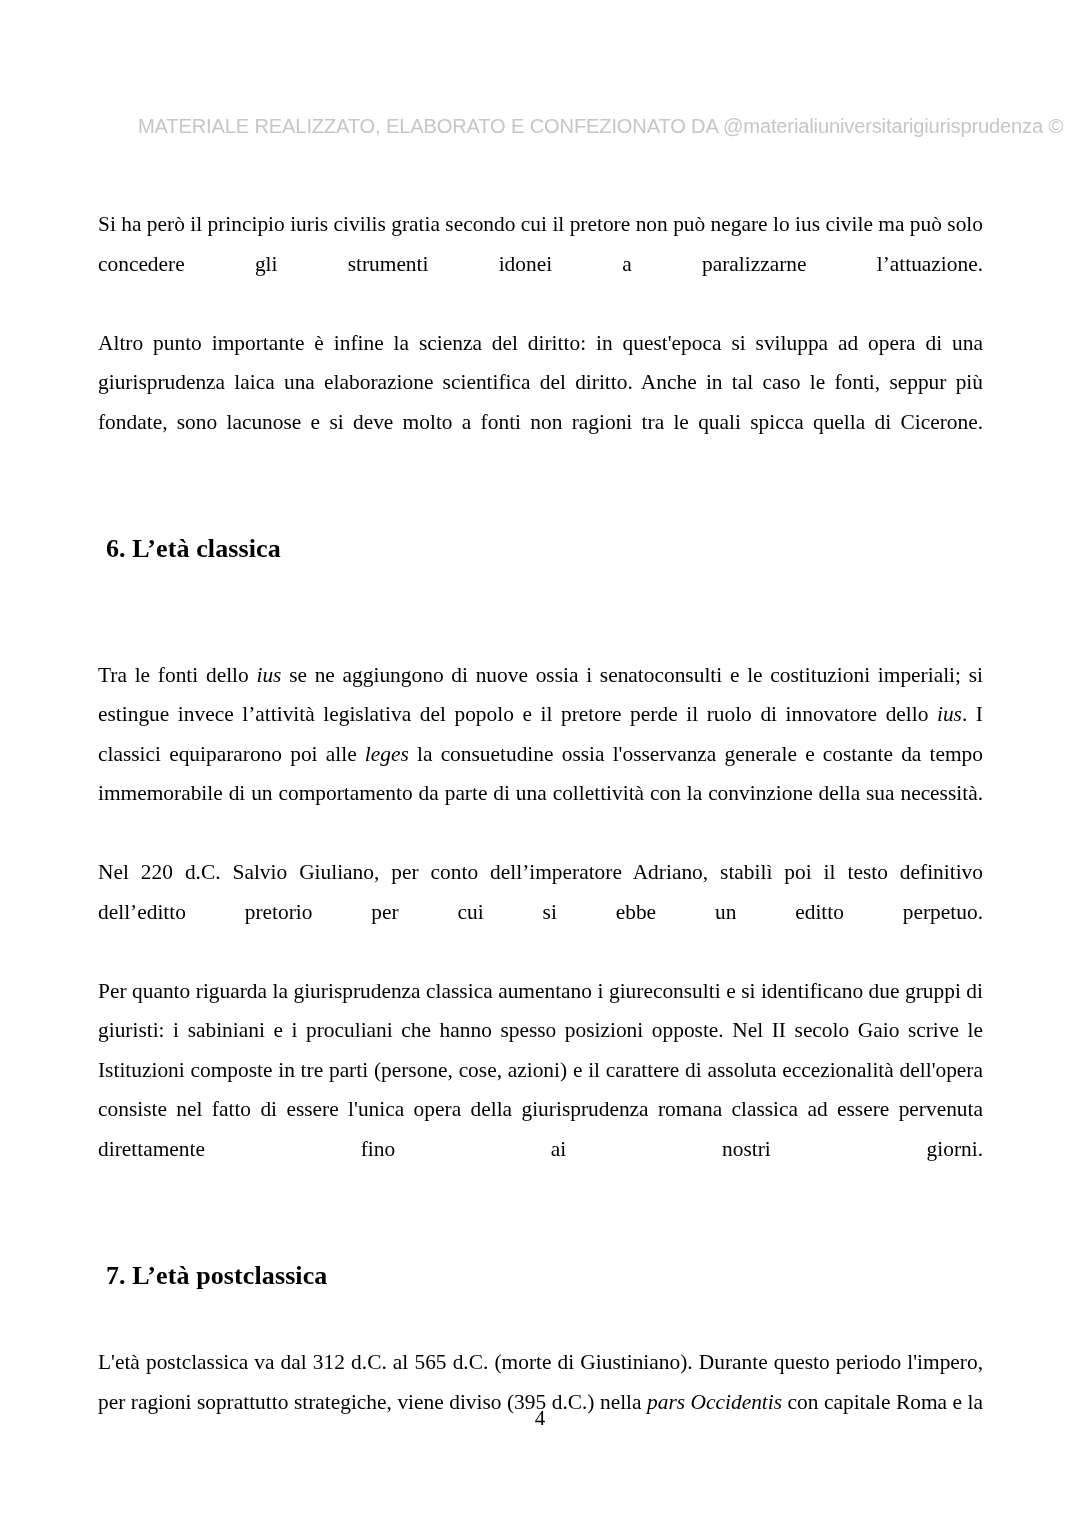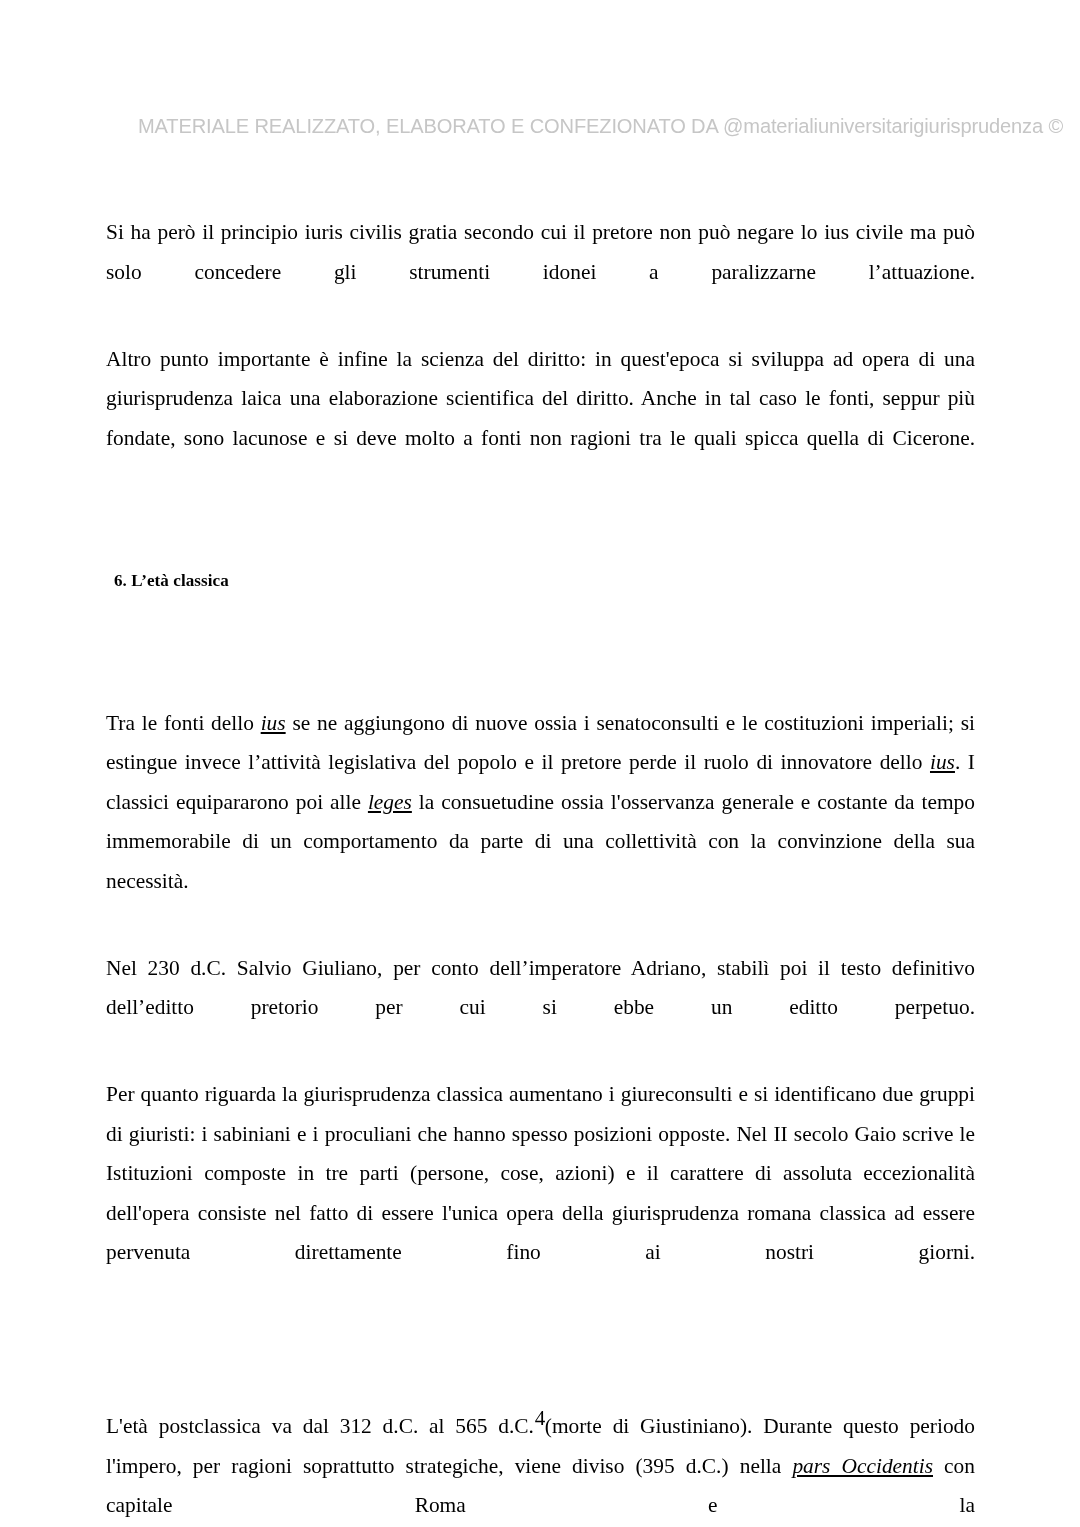--- a/index.html
+++ b/index.html
@@ -42,21 +42,21 @@
 
   
   .content {
     position: absolute;
     left: 98px;
     top: 205px;
     width: 885px;
   }
 
   p.para {
-    margin: 8px;
+    margin: 0;
     text-align: justify;
     text-justify: inter-word;
     font-size: 21.4px;
     line-height: 39.5px;
     font-family: "Liberation Serif", "DejaVu Serif", serif;
     hyphens: none;
   }
   p.para:last-child {
     text-align: justify;
   }
@@ -66,31 +66,30 @@
     content: "";
     display: inline-block;
     width: 100%;
   }
 
   .gap {
     height: 39.5px;
   }
 
   h2.heading {
-    margin: 16px;
-    font-size: 17px;
+    margin: 8px;
+    font-size: 26px;
     line-height: 39.5px;
     font-weight: bold;
     font-family: "Liberation Serif", "DejaVu Serif", serif;
     letter-spacing: 0.1px;
   }
 
   em.it {
     font-style: italic;
-    text-decoration: underline;
   }
 
   
   .page-number {
     position: absolute;
     top: 1408px;
     left: 0;
     width: 1080px;
     text-align: center;
     font-size: 21px;
@@ -115,26 +114,27 @@
 
     <h2 class="heading">6. L’età classica</h2>
 
     <div class="gap"></div>
 
 
     <div class="gap"></div>
 
     <p class="para"><span>Tra le fonti dello </span><em class="it">ius</em><span> se ne aggiungono di nuove ossia i senatoconsulti e le costituzioni imperiali; si estingue invece l’attività legislativa del popolo e il pretore perde il ruolo di innovatore dello </span><em class="it">ius</em><span>. I classici equipararono poi alle </span><em class="it">leges</em><span> la consuetudine ossia l'osservanza generale e costante da tempo immemorabile di un comportamento da parte di una collettività con la convinzione della sua necessità.</span></p>
 
-    <p class="para">Nel 230 d.C. Salvio Giuliano, per conto dell’imperatore Adriano, stabilì poi il testo definitivo dell’editto pretorio per cui si ebbe un editto perpetuo.</p>
+    <p class="para">Nel 220 d.C. Salvio Giuliano, per conto dell’imperatore Adriano, stabilì poi il testo definitivo dell’editto pretorio per cui si ebbe un editto perpetuo.</p>
 
     <p class="para">Per quanto riguarda la giurisprudenza classica aumentano i giureconsulti e si identificano due gruppi di giuristi: i sabiniani e i proculiani che hanno spesso posizioni opposte. Nel II secolo Gaio scrive le Istituzioni composte in tre parti (persone, cose, azioni) e il carattere di assoluta eccezionalità dell'opera consiste nel fatto di essere l'unica opera della giurisprudenza romana classica ad essere pervenuta direttamente fino ai nostri giorni.</p>
 
     <div class="gap"></div>
 
+    <h2 class="heading">7. L’età postclassica</h2>
 
     <div class="gap"></div>
 
     <p class="para"><span>L'età postclassica va dal 312 d.C. al 565 d.C. (morte di Giustiniano). Durante questo periodo l'impero, per ragioni soprattutto strategiche, viene diviso (395 d.C.) nella </span><em class="it">pars Occidentis</em><span> con capitale Roma e la </span></p>
 
   </div>
 
   <div class="page-number">4</div>
 
 </div>

